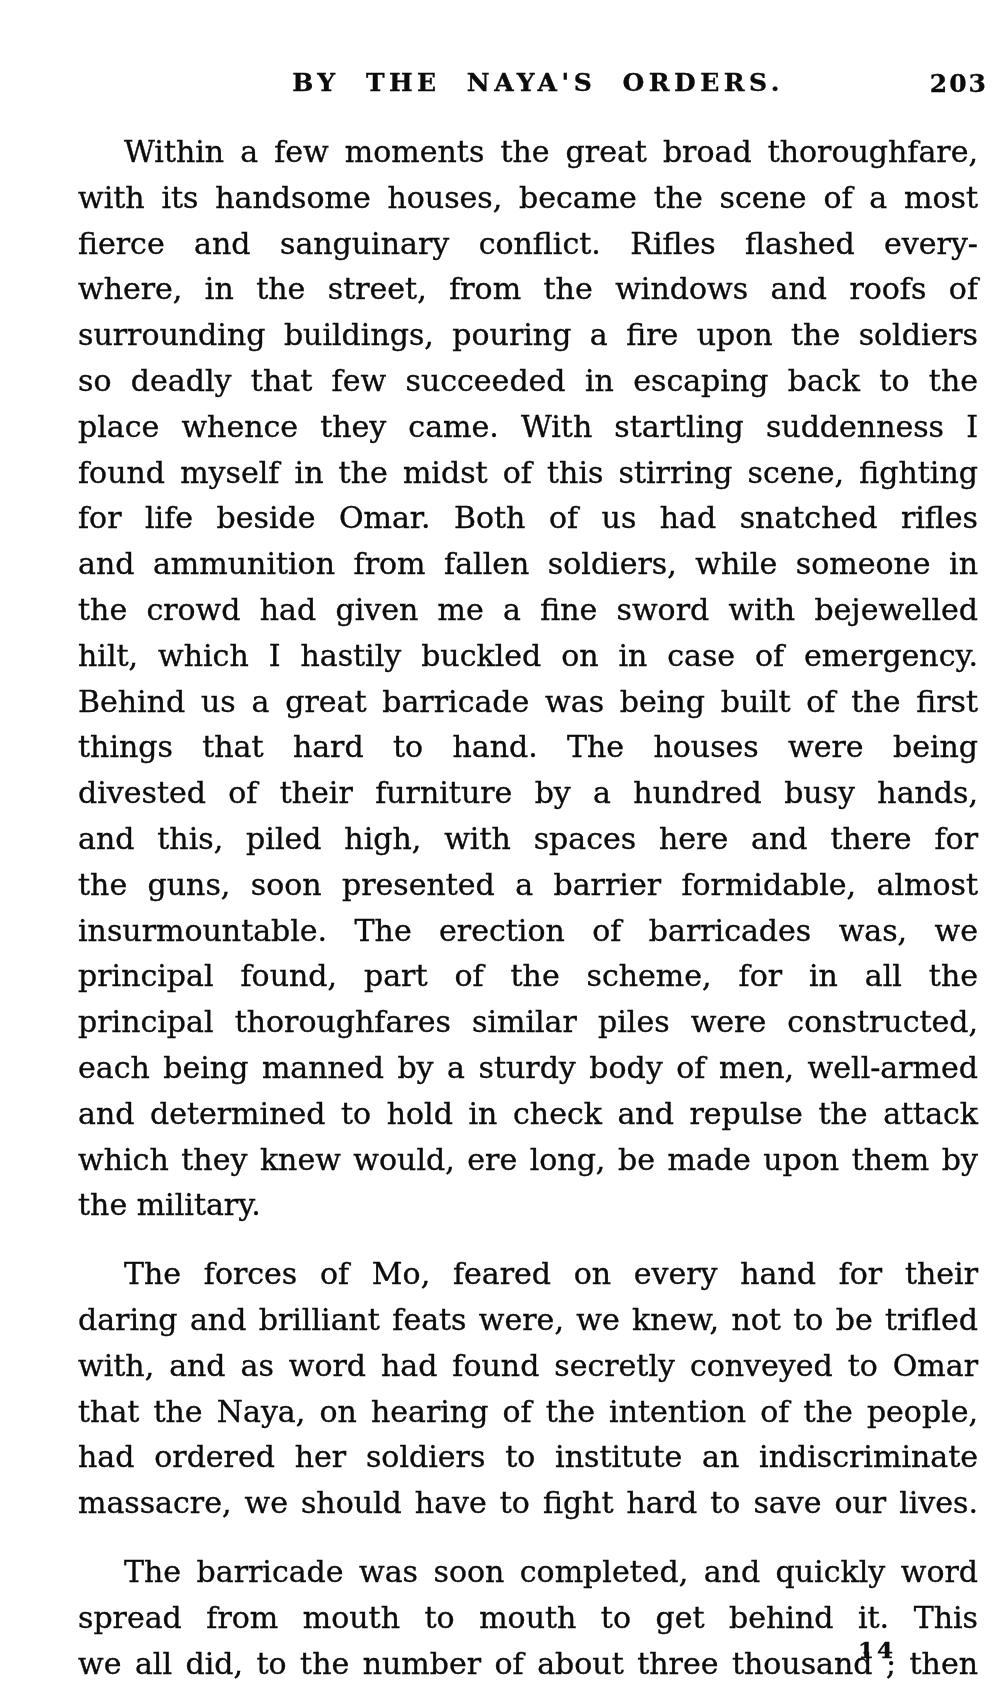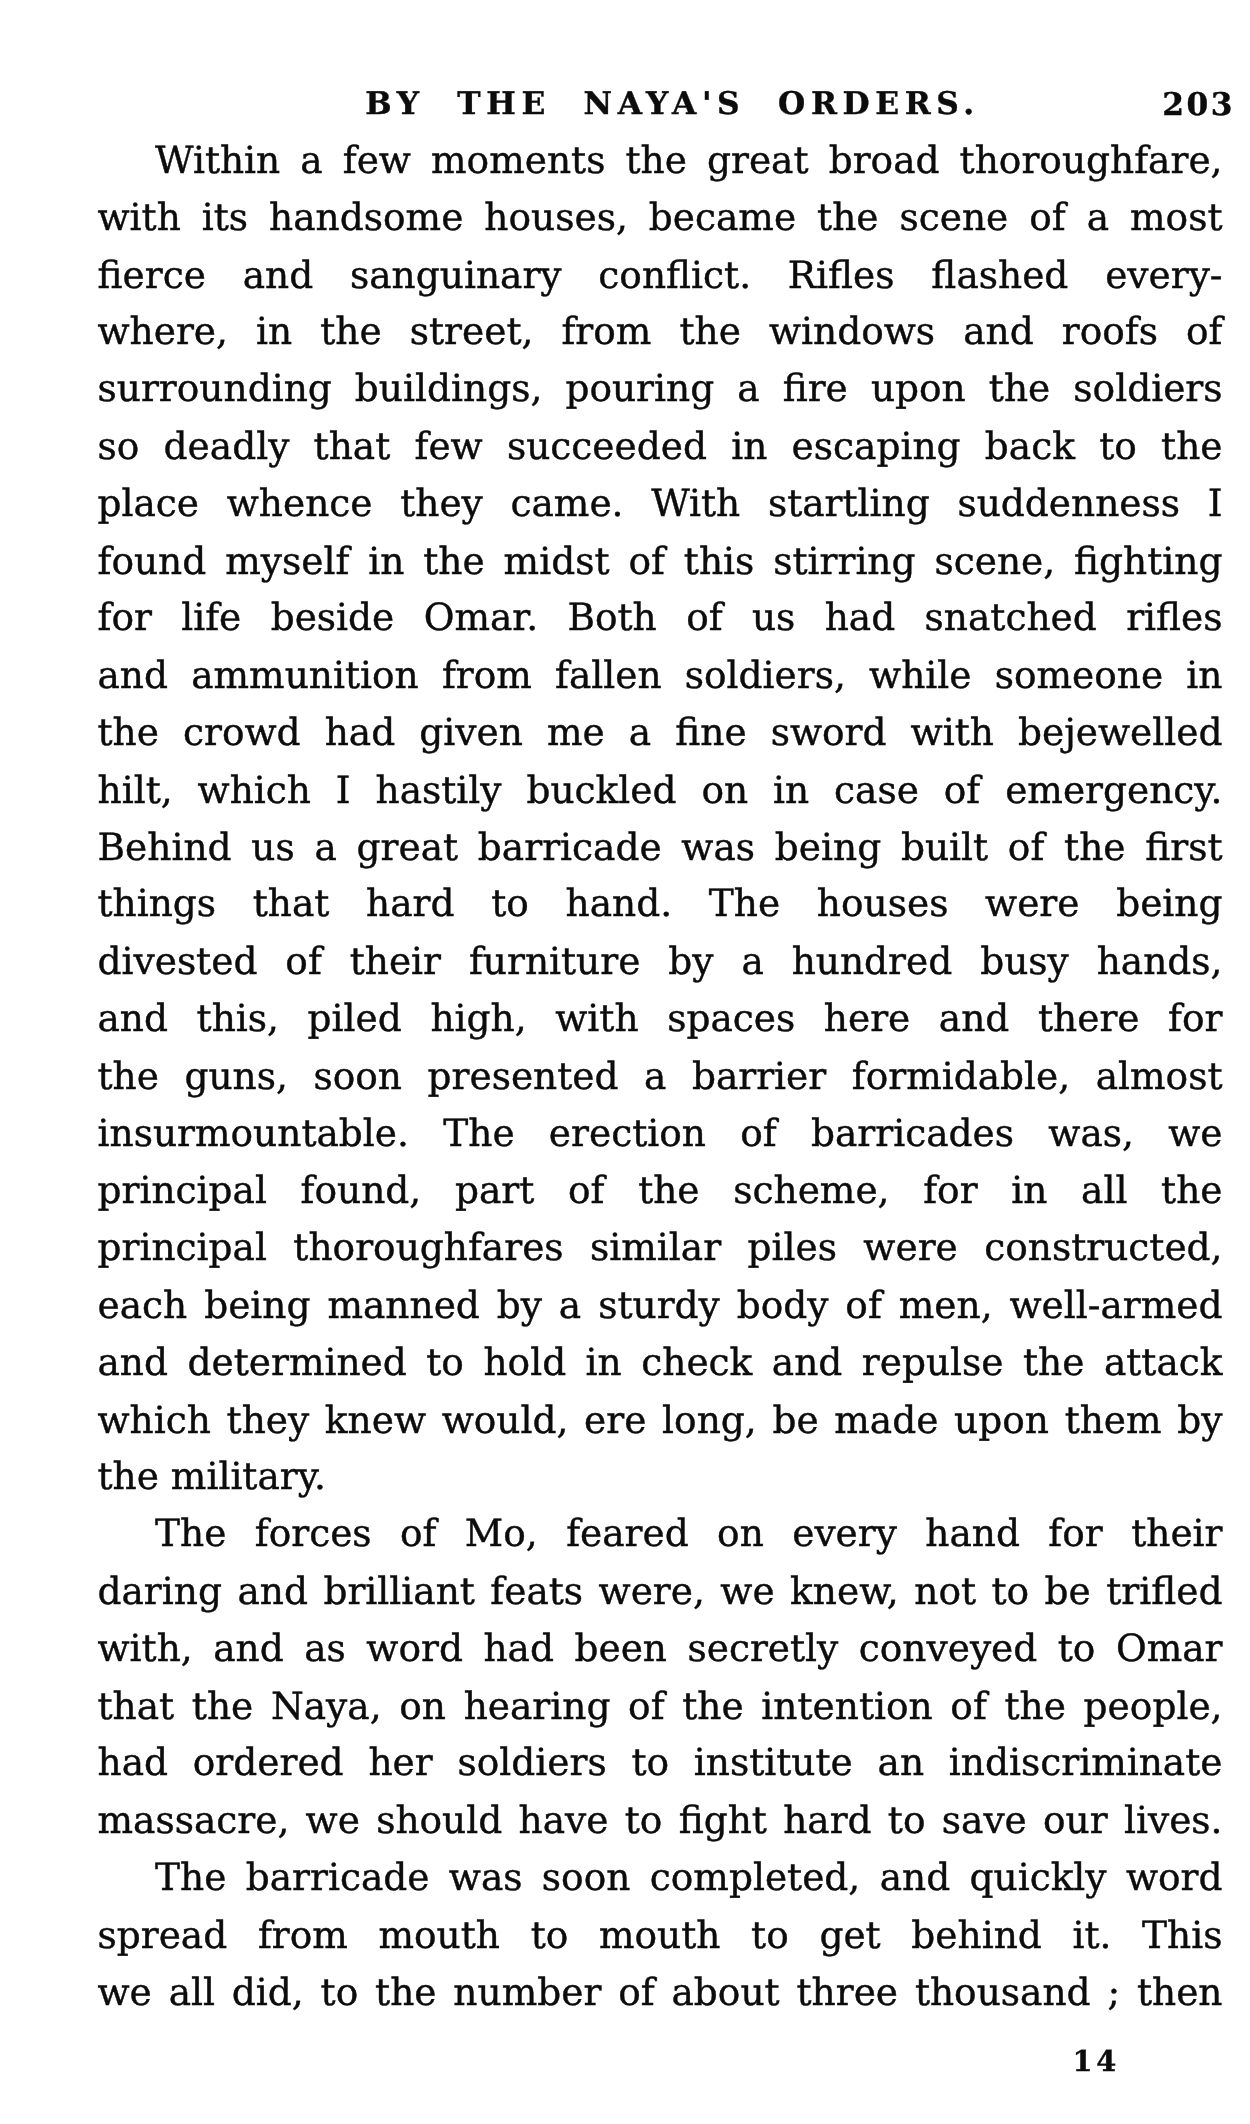--- a/index.html
+++ b/index.html
@@ -43,21 +43,21 @@
     width: 900px;
     font-size: 30px;
     line-height: 45.8px;
     -webkit-text-stroke: 0.35px currentColor;
   }
   .paragraph { margin: 0; }
   .line {
     text-align: justify;
     text-align-last: justify;
   }
-  .line.indent { text-indent: 46px; }
+  .line.indent { text-indent: 46px; margin-top: 23px; }
   .line.flush { text-align-last: left; }
 
   
   .signature {
     position: absolute;
     left: 858px;
     top: 1636px;
     font-size: 23px;
     font-weight: 700;
     letter-spacing: 3px;
@@ -97,21 +97,21 @@
         <div class="line">principal found, part of the scheme, for in all the</div>
         <div class="line">principal thoroughfares similar piles were constructed,</div>
         <div class="line">each being manned by a sturdy body of men, well-armed</div>
         <div class="line">and determined to hold in check and repulse the attack</div>
         <div class="line">which they knew would, ere long, be made upon them by</div>
         <div class="line flush">the military.</div>
       </div>
       <div class="paragraph">
         <div class="line indent">The forces of Mo, feared on every hand for their</div>
         <div class="line">daring and brilliant feats were, we knew, not to be trifled</div>
-        <div class="line">with, and as word had been secretly conveyed to Omar</div>
+        <div class="line">with, and as word had found secretly conveyed to Omar</div>
         <div class="line">that the Naya, on hearing of the intention of the people,</div>
         <div class="line">had ordered her soldiers to institute an indiscriminate</div>
         <div class="line">massacre, we should have to fight hard to save our lives.</div>
       </div>
       <div class="paragraph">
         <div class="line indent">The barricade was soon completed, and quickly word</div>
         <div class="line">spread from mouth to mouth to get behind it.  This</div>
         <div class="line">we all did, to the number of about three thousand ; then</div>
       </div>
     </main>

